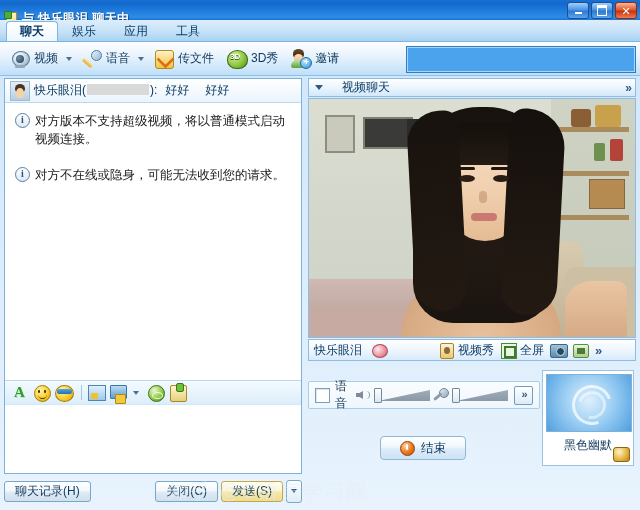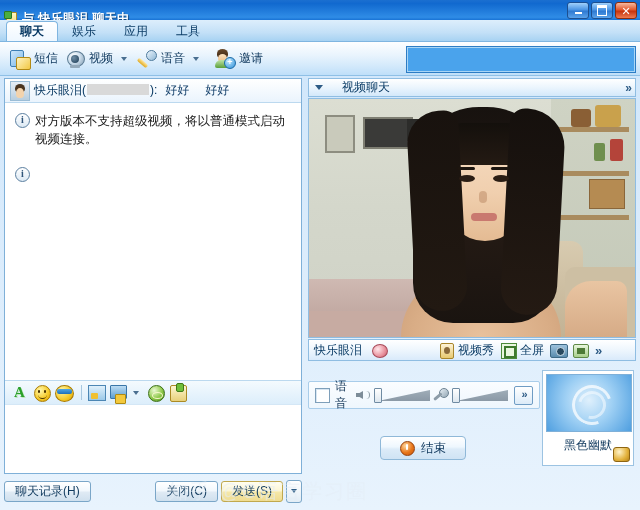--- a/index.html
+++ b/index.html
@@ -392,43 +392,50 @@
 
   <div class="menubar">
     <div class="mtab active">聊天</div>
     <div class="mtab">娱乐</div>
     <div class="mtab">应用</div>
     <div class="mtab">工具</div>
   </div>
 
   <div class="toolbar">
     <div class="tbtn">
-      <div class="ic ic-sms">
-          <div class="b1"></div>
-          <div class="b2"></div>
-        </div>
-      <div class="lb">短信</div>
-    </div>
-    <div class="tbtn">
       <div class="ic ic-cam">
           <div class="body"></div>
           <div class="lens"></div>
           <div class="stand"></div>
         </div>
       <div class="lb">视频</div>
     </div>
     <div class="caret"></div>
     <div class="tbtn">
       <div class="ic ic-mic">
           <div class="hd"></div>
           <div class="st"></div>
         </div>
       <div class="lb">语音</div>
     </div>
     <div class="caret"></div>
+    <div class="tbtn">
+      <div class="ic ic-file">
+          <div class="sq"></div>
+          <div class="ar"></div>
+        </div>
+      <div class="lb">传文件</div>
+    </div>
+    <div class="tbtn" style="margin-left:6px">
+      <div class="ic ic-3d">
+          <div class="cir"></div>
+          <div class="tx">3D</div>
+        </div>
+      <div class="lb">3D秀</div>
+    </div>
     <div class="tbtn" style="margin-left:6px">
       <div class="ic ic-inv">
           <div class="head"></div>
           <div class="face"></div>
           <div class="body2"></div>
           <div class="plus">+</div>
         </div>
       <div class="lb">邀请</div>
     </div>
   </div>
@@ -442,20 +449,21 @@
       <div class="msgs"><span>好好</span><span class="gap"></span><span>好好</span></div>
     </div>
 
     <div class="msgarea">
       <div class="sysmsg">
         <div class="infoicon">i</div>
         <div class="txt">对方版本不支持超级视频，将以普通模式启动视频连接。</div>
       </div>
       <div class="sysmsg">
         <div class="infoicon">i</div>
+        <div class="txt">对方不在线或隐身，可能无法收到您的请求。</div>
       </div>
     </div>
 
     <div class="inputtools">
       <div class="itool it-A">A</div>
       <div class="itool">
           <div class="smiley"></div>
         </div>
       <div class="itool">
           <div class="sunglass"></div>

